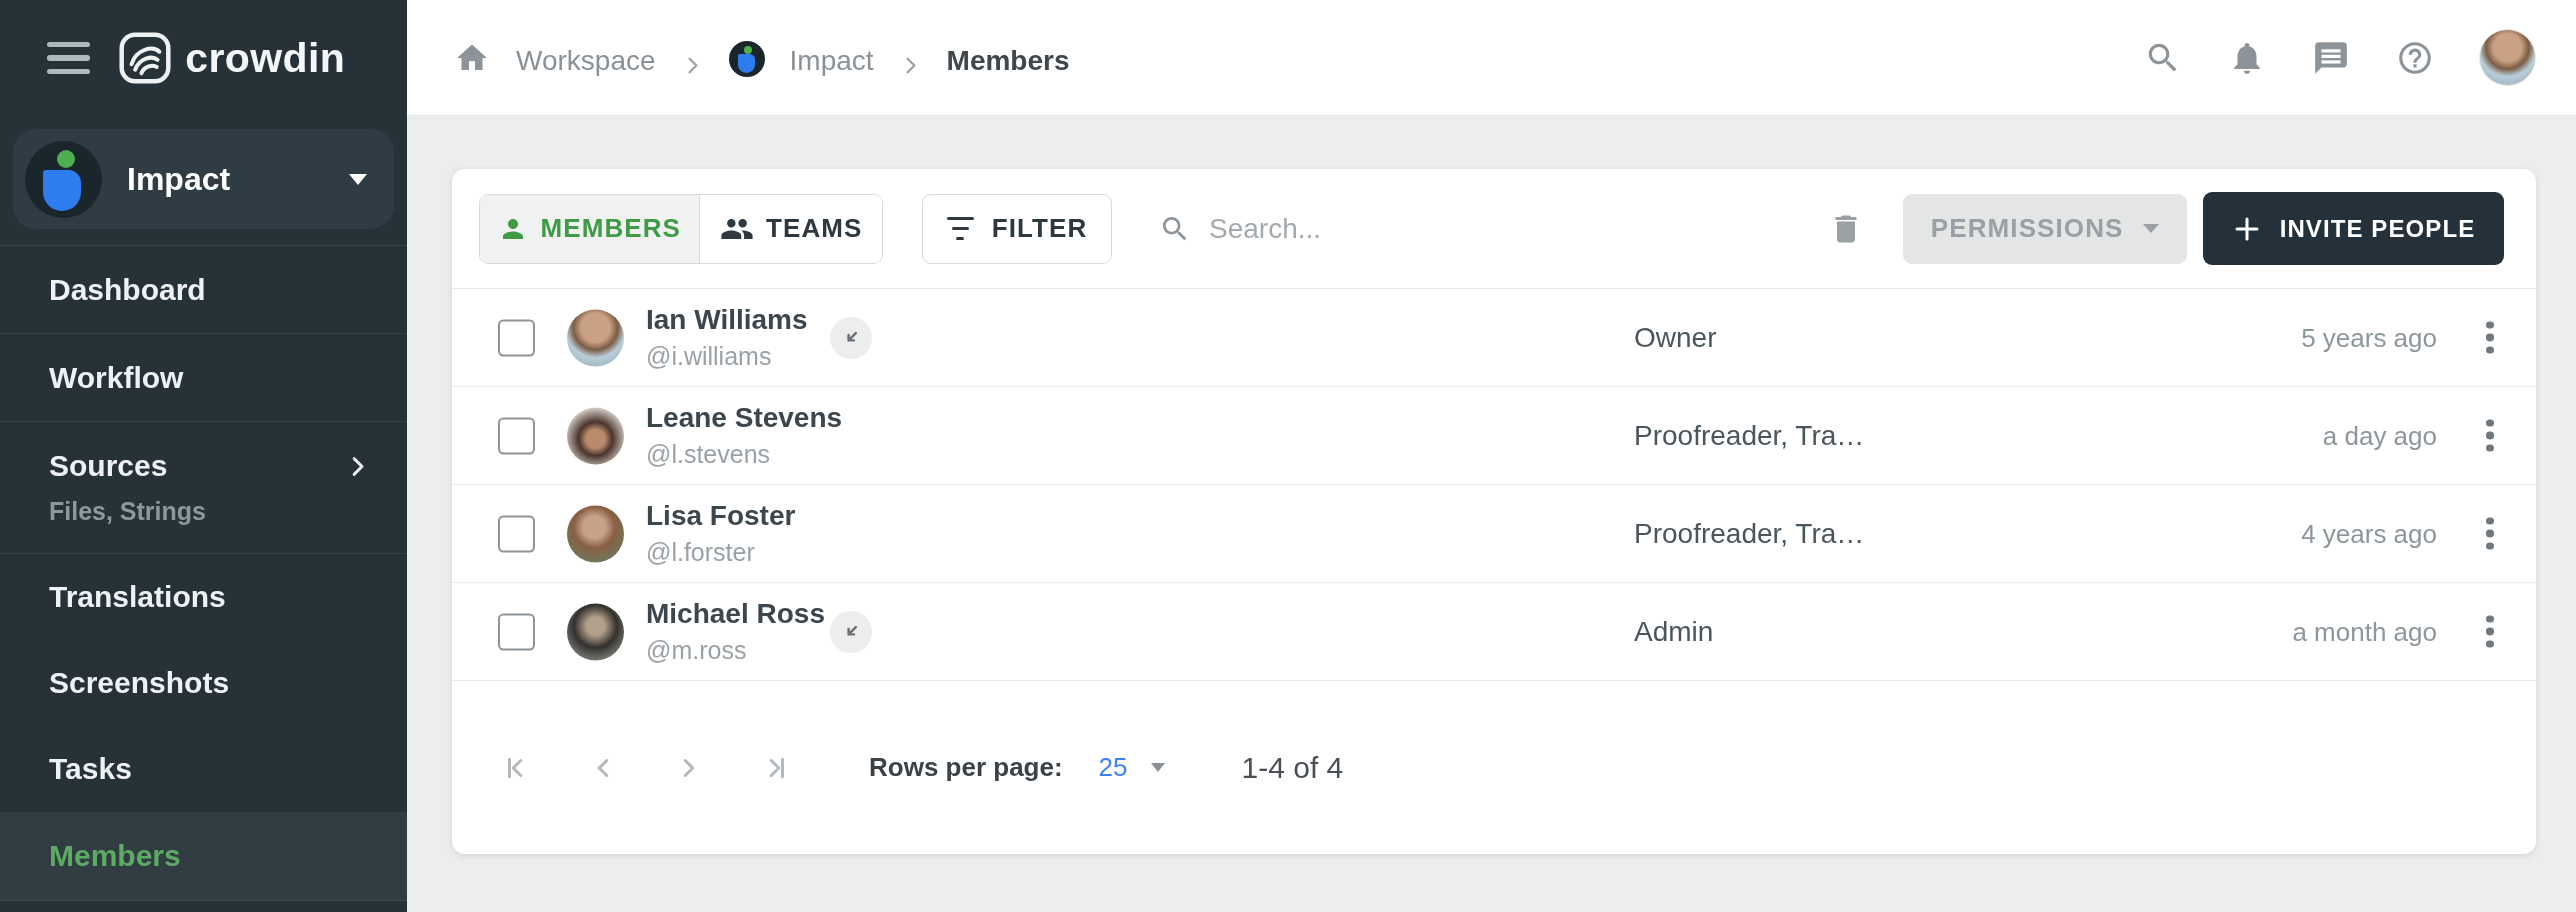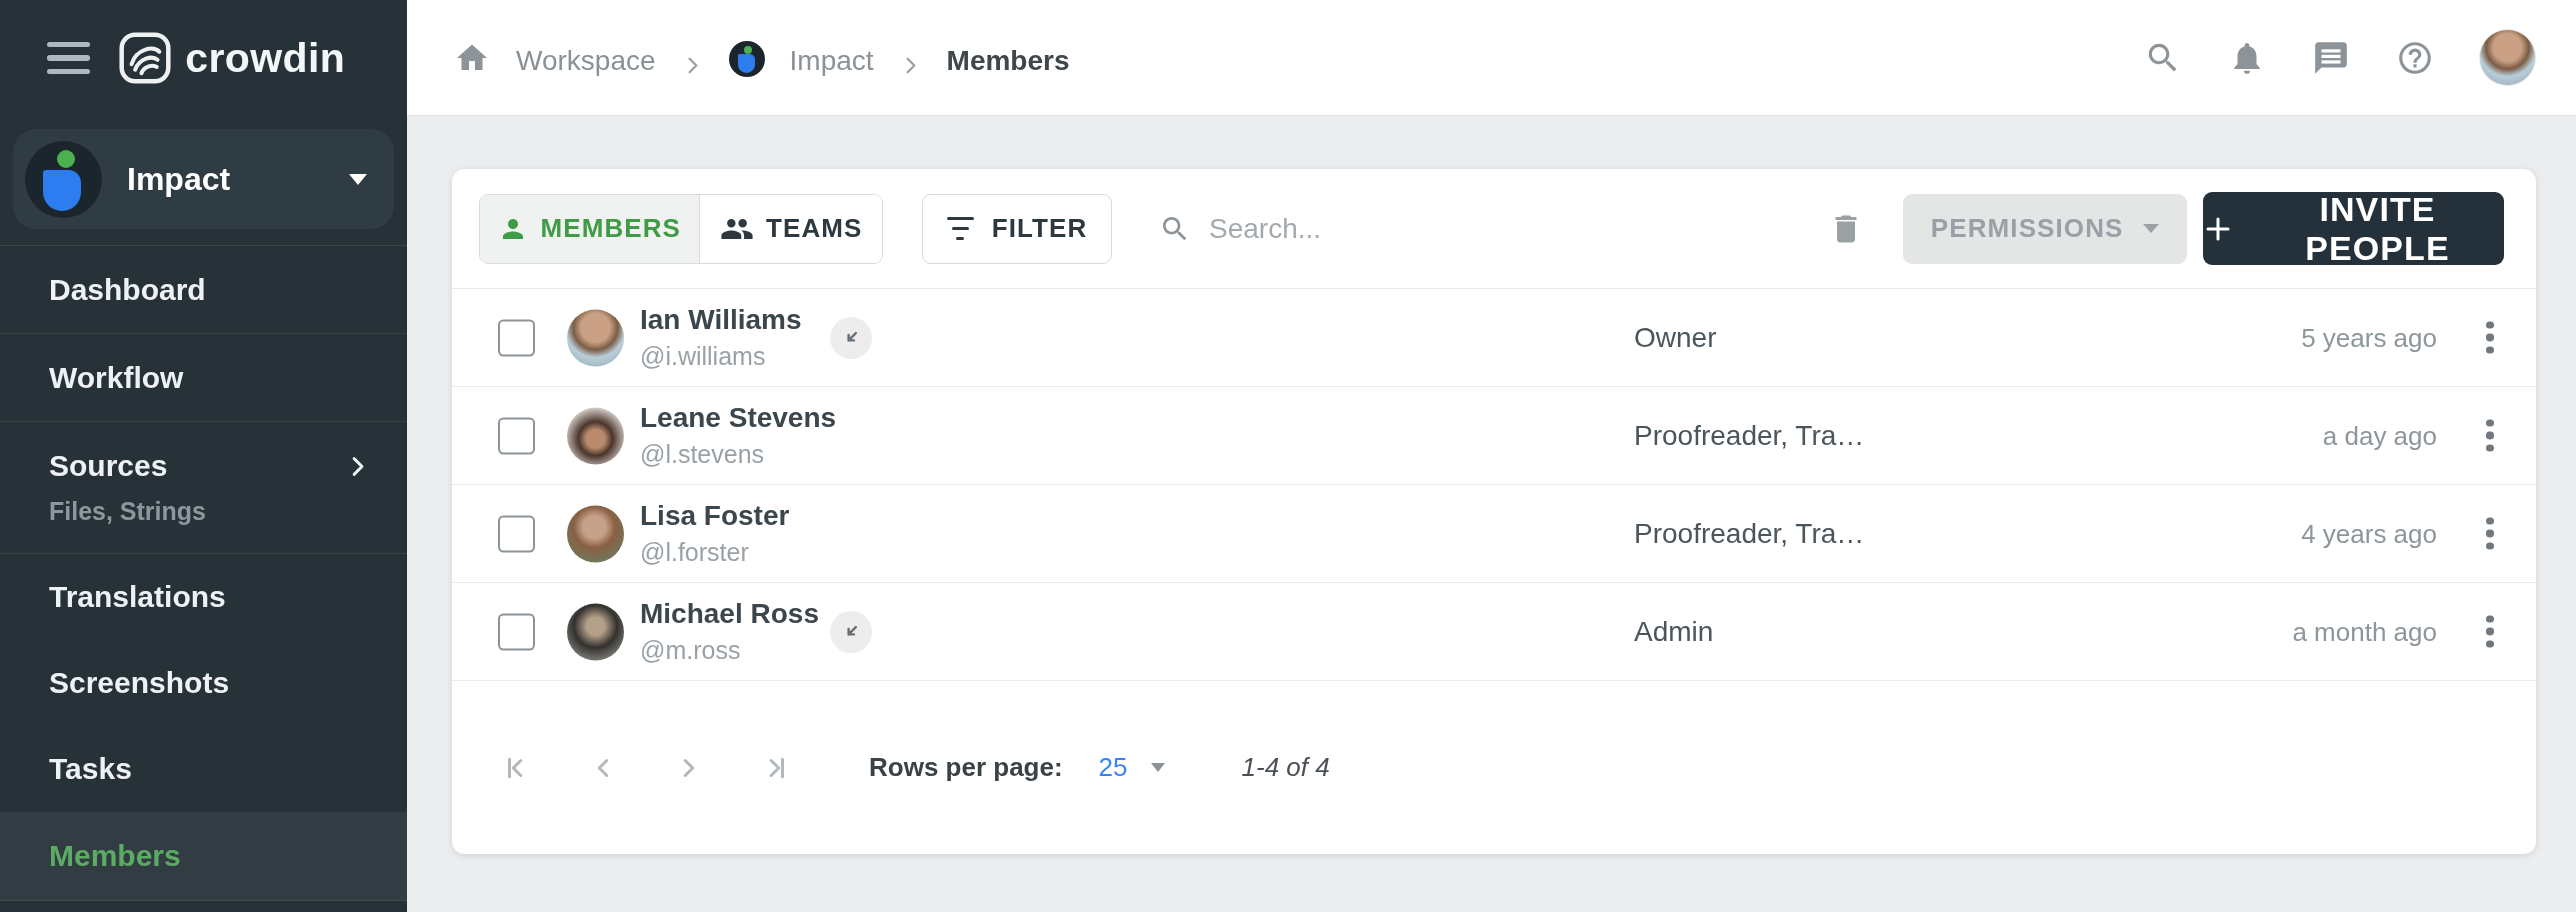--- a/index.html
+++ b/index.html
@@ -71,21 +71,21 @@
   .searchbox { margin-left:47px; display:flex; align-items:center; gap:18px; }
   .searchbox input { border:none; outline:none; font-size:28px; color:#3c464d; width:376px;
     font-family:"Liberation Sans","DejaVu Sans",sans-serif; }
   .searchbox input::placeholder { color:#a3a9ad; }
   .toolbar-right { margin-left:auto; display:flex; align-items:center; }
   .btn-disabled { margin-left:38px; width:284px; height:70px; background:#e4e5e5; border-radius:9px; border:none;
     display:flex; align-items:center; justify-content:center; gap:19.7px; font-size:26px; font-weight:600;
     letter-spacing:1.1px; color:#9aa1a6; cursor:pointer; }
   .caret-sm { width:0; height:0; border-left:8px solid transparent; border-right:8px solid transparent; border-top:9.8px solid #9aa1a6; }
   .btn-dark { margin-left:16px; width:301px; height:73px; background:#25313a; border-radius:9px; border:none;
-    display:flex; align-items:center; justify-content:center; gap:18px; font-size:34px; font-weight:600;
+    display:flex; align-items:center; justify-content:center; gap:18px; font-size:24px; font-weight:600;
     letter-spacing:1.1px; color:#fff; cursor:pointer; }
 
   
   .thead { height:76px; position:relative; border-bottom:0.9px solid #e4e6e7; }
   .checkbox { position:absolute; left:46px; top:50%; transform:translateY(-50%); width:37px; height:37px;
     border:2.7px solid #8d9499; border-radius:5.4px; background:#fff; cursor:pointer; }
   .th-name { position:absolute; left:112px; top:50%; transform:translateY(-50%); display:flex; align-items:center;
     gap:16px; font-size:25px; font-weight:600; color:#464c51; cursor:pointer; }
   .th { position:absolute; top:50%; transform:translateY(-50%); font-size:25px; color:#7a8287; }
   .th.roles { left:1182px; } .th.teams { left:1474px; }
@@ -95,41 +95,41 @@
   .cols-icon .cols { display:flex; gap:3.6px; }
   .cols-icon .cols i { display:block; width:9px; height:20.6px; background:#78828a; border-radius:0.9px; }
 
   .trow { height:98px; position:relative; border-bottom:0.9px solid #ececed; }
   .trow:first-of-type { height:106px; }
   .avatar { position:absolute; left:115px; top:50%; transform:translateY(-50%); width:57px; height:57px; border-radius:50%; }
   .av-ian { background:radial-gradient(circle at 50% 32%, #caa184 0 30%, #7c5c45 46%, #b9cdd8 62%, #8fa7b5 100%); }
   .av-leane { background:radial-gradient(circle at 50% 55%, #b98a6c 0 22%, #4a352b 40%, #d9d4ce 75%); }
   .av-lisa { background:radial-gradient(circle at 48% 38%, #c7a28a 0 24%, #8a5f43 45%, #6d7a5d 80%); }
   .av-michael { background:radial-gradient(circle at 50% 40%, #b4a08a 0 20%, #33312e 48%, #8b8a84 85%); }
-  .namecell { position:absolute; left:188px; top:50%; transform:translateY(-50%); }
+  .namecell { position:absolute; left:194px; top:50%; transform:translateY(-50%); }
   .member-name { font-size:28px; font-weight:600; color:#3c464d; cursor:pointer; }
   .member-user { margin-top:6.3px; font-size:25px; color:#9aa1a6; }
   .arrow-badge { position:absolute; left:378px; top:50%; transform:translateY(-50%); width:42px; height:42px;
     border-radius:50%; background:#ededee; display:flex; align-items:center; justify-content:center; }
   .cell-roles { position:absolute; left:1182px; top:50%; transform:translateY(-50%); font-size:28px; color:#4a555c; }
   .cell-teams { position:absolute; left:1474px; top:50%; transform:translateY(-50%); font-size:28px; color:#4a555c; }
   .cell-access { position:absolute; right:99px; top:50%; transform:translateY(-50%); font-size:26px; color:#8d969b; }
   .dots { position:absolute; right:37px; top:50%; transform:translateY(-50%); display:flex; flex-direction:column;
     gap:5.4px; cursor:pointer; padding:5.4px; }
   .dots i { display:block; width:7.2px; height:7.2px; border-radius:50%; background:#6f787e; }
 
   
   .pager { flex-grow:1; display:flex; align-items:center; padding-left:45px; }
   .pg-btn { width:39px; height:39px; display:flex; align-items:center; justify-content:center; cursor:pointer; }
   .pg-btn + .pg-btn { margin-left:47px; }
   .pg-label { margin-left:75px; font-size:26px; font-weight:600; color:#3a4247; }
   .pg-select { margin-left:36px; display:flex; align-items:center; gap:23px; cursor:pointer; }
   .pg-value { font-size:26px; color:#3b82f6; }
   .caret-pg { width:0; height:0; border-left:7.2px solid transparent; border-right:7.2px solid transparent; border-top:9px solid #8b9297; }
-  .pg-range { margin-left:77px; font-size:26px; color:#494f54;font-style:italic; }
+  .pg-range { margin-left:77px; font-size:30px; color:#494f54; }
 
   svg { display:block; }
 </style>
 </head>
 <body>
 
 <div class="app">
 
   <div class="sidebar">
     <div class="sidebar-top">

